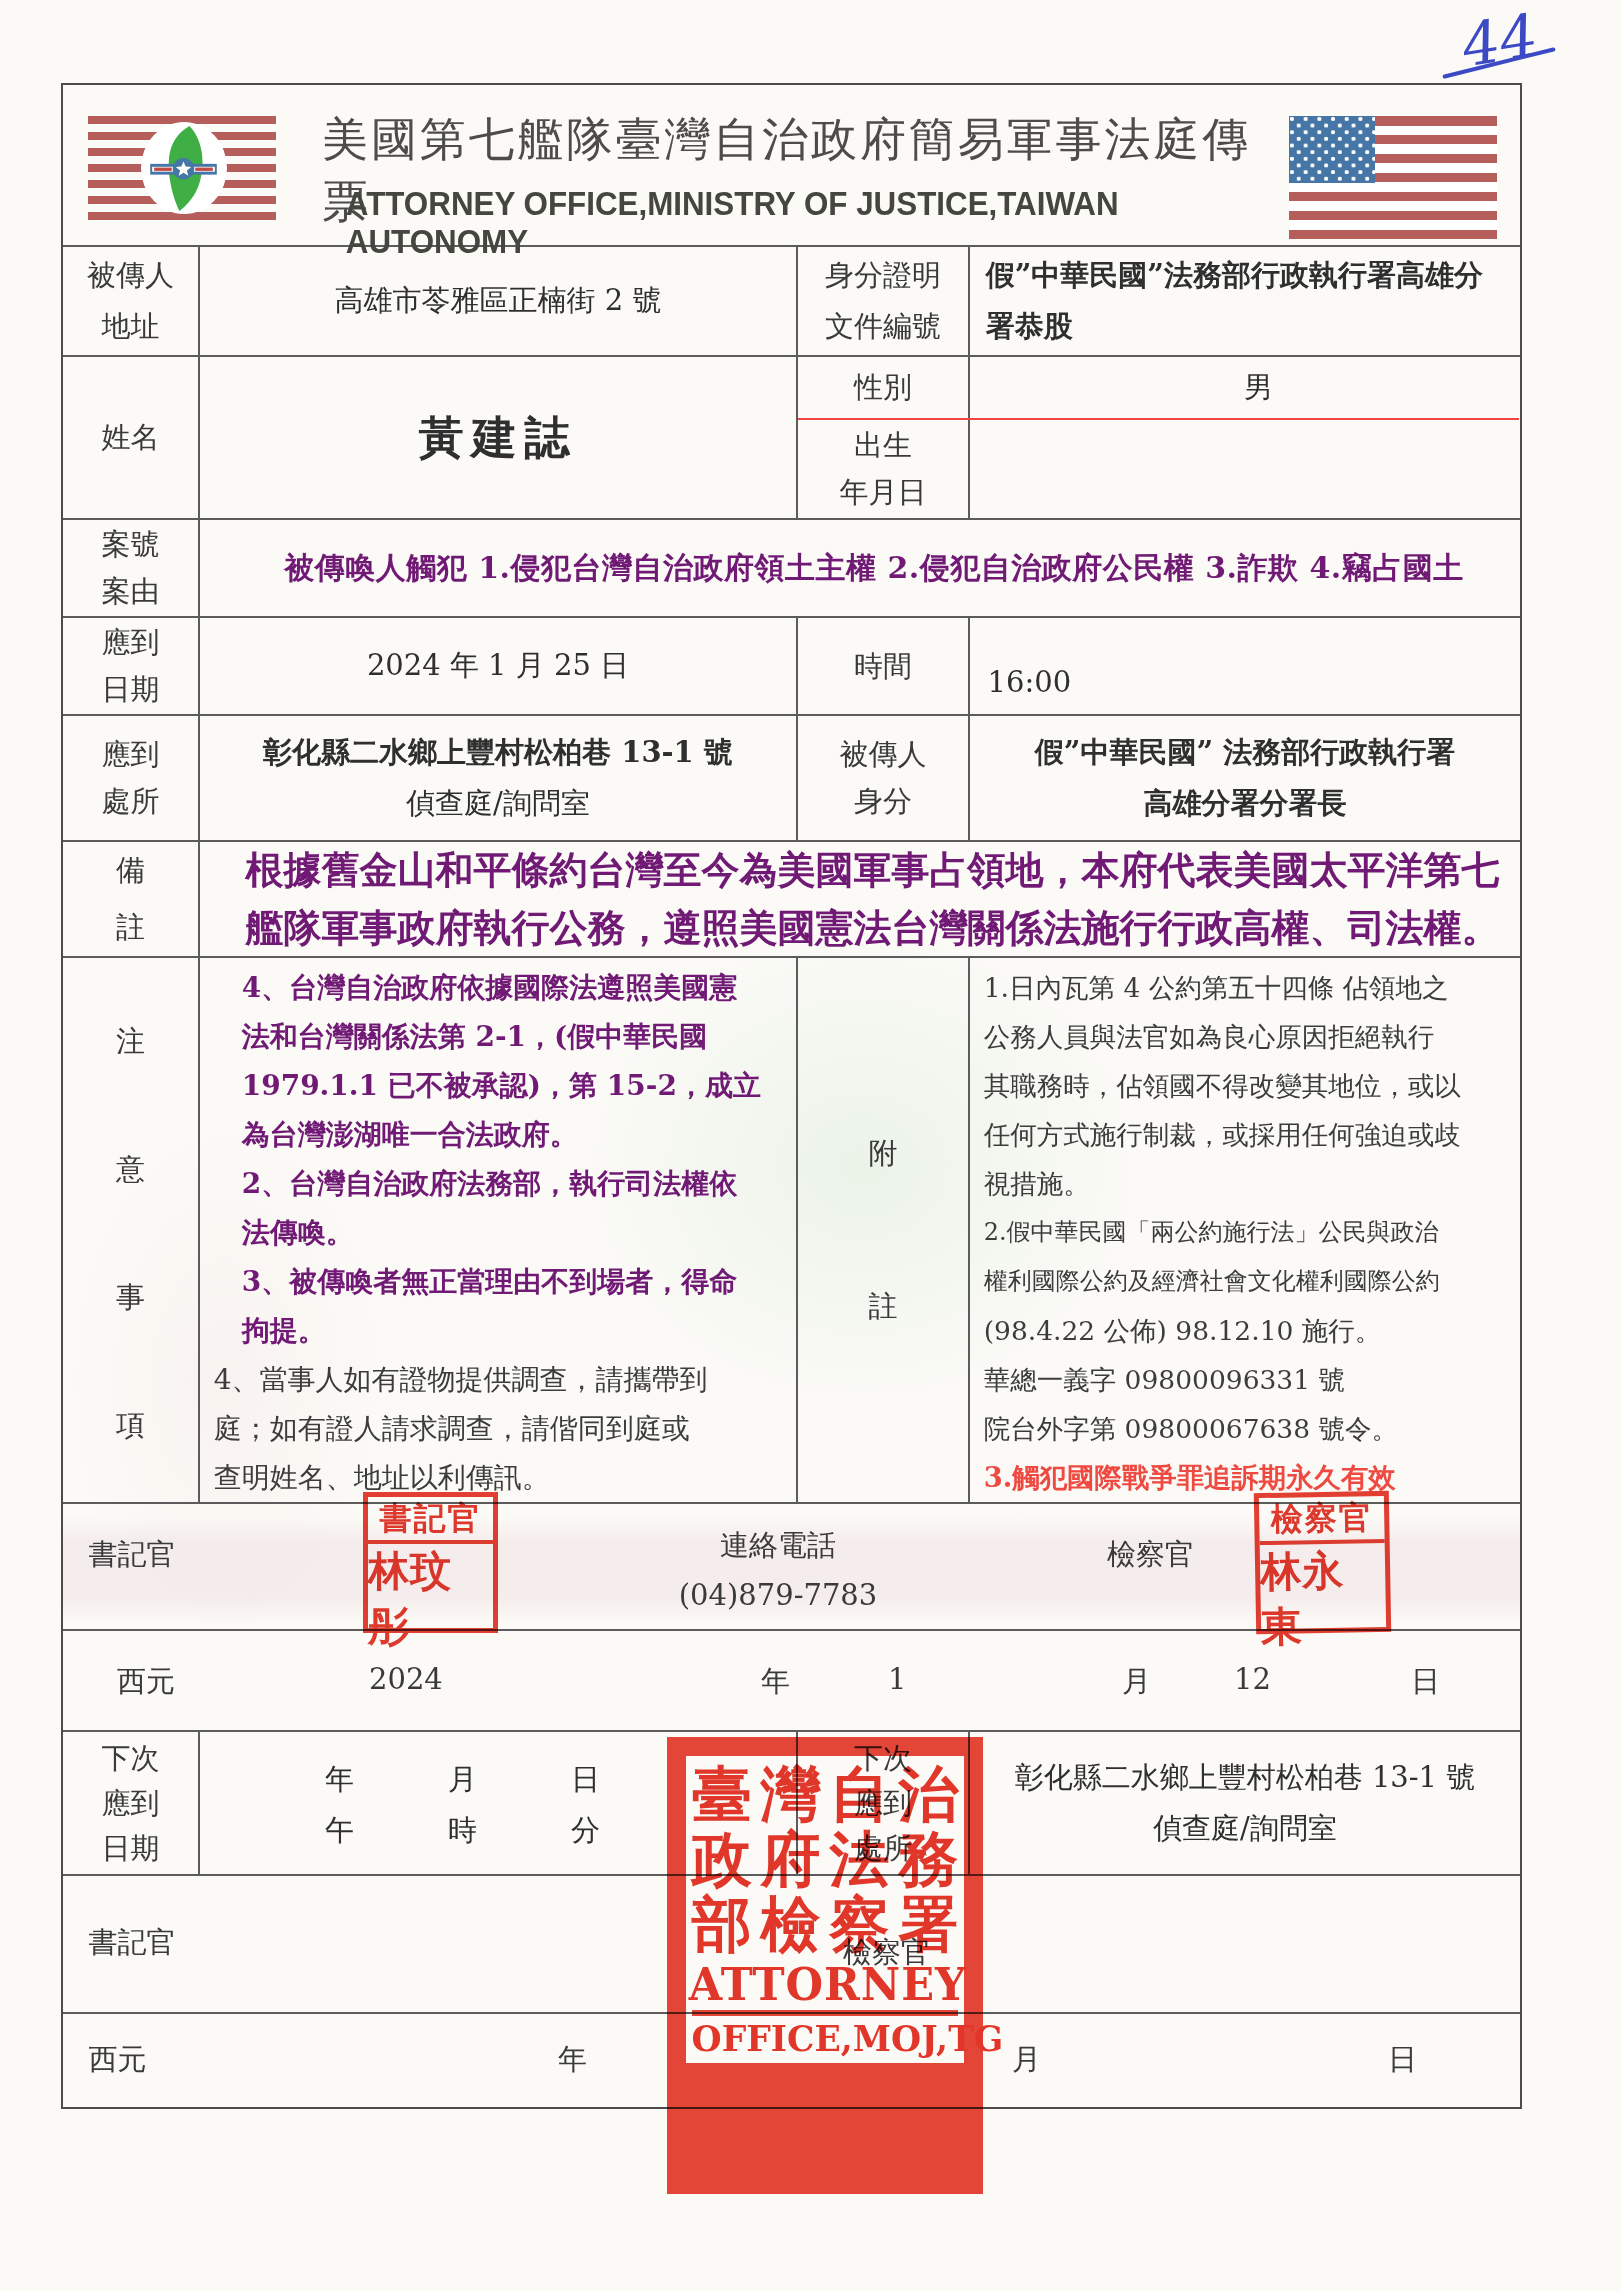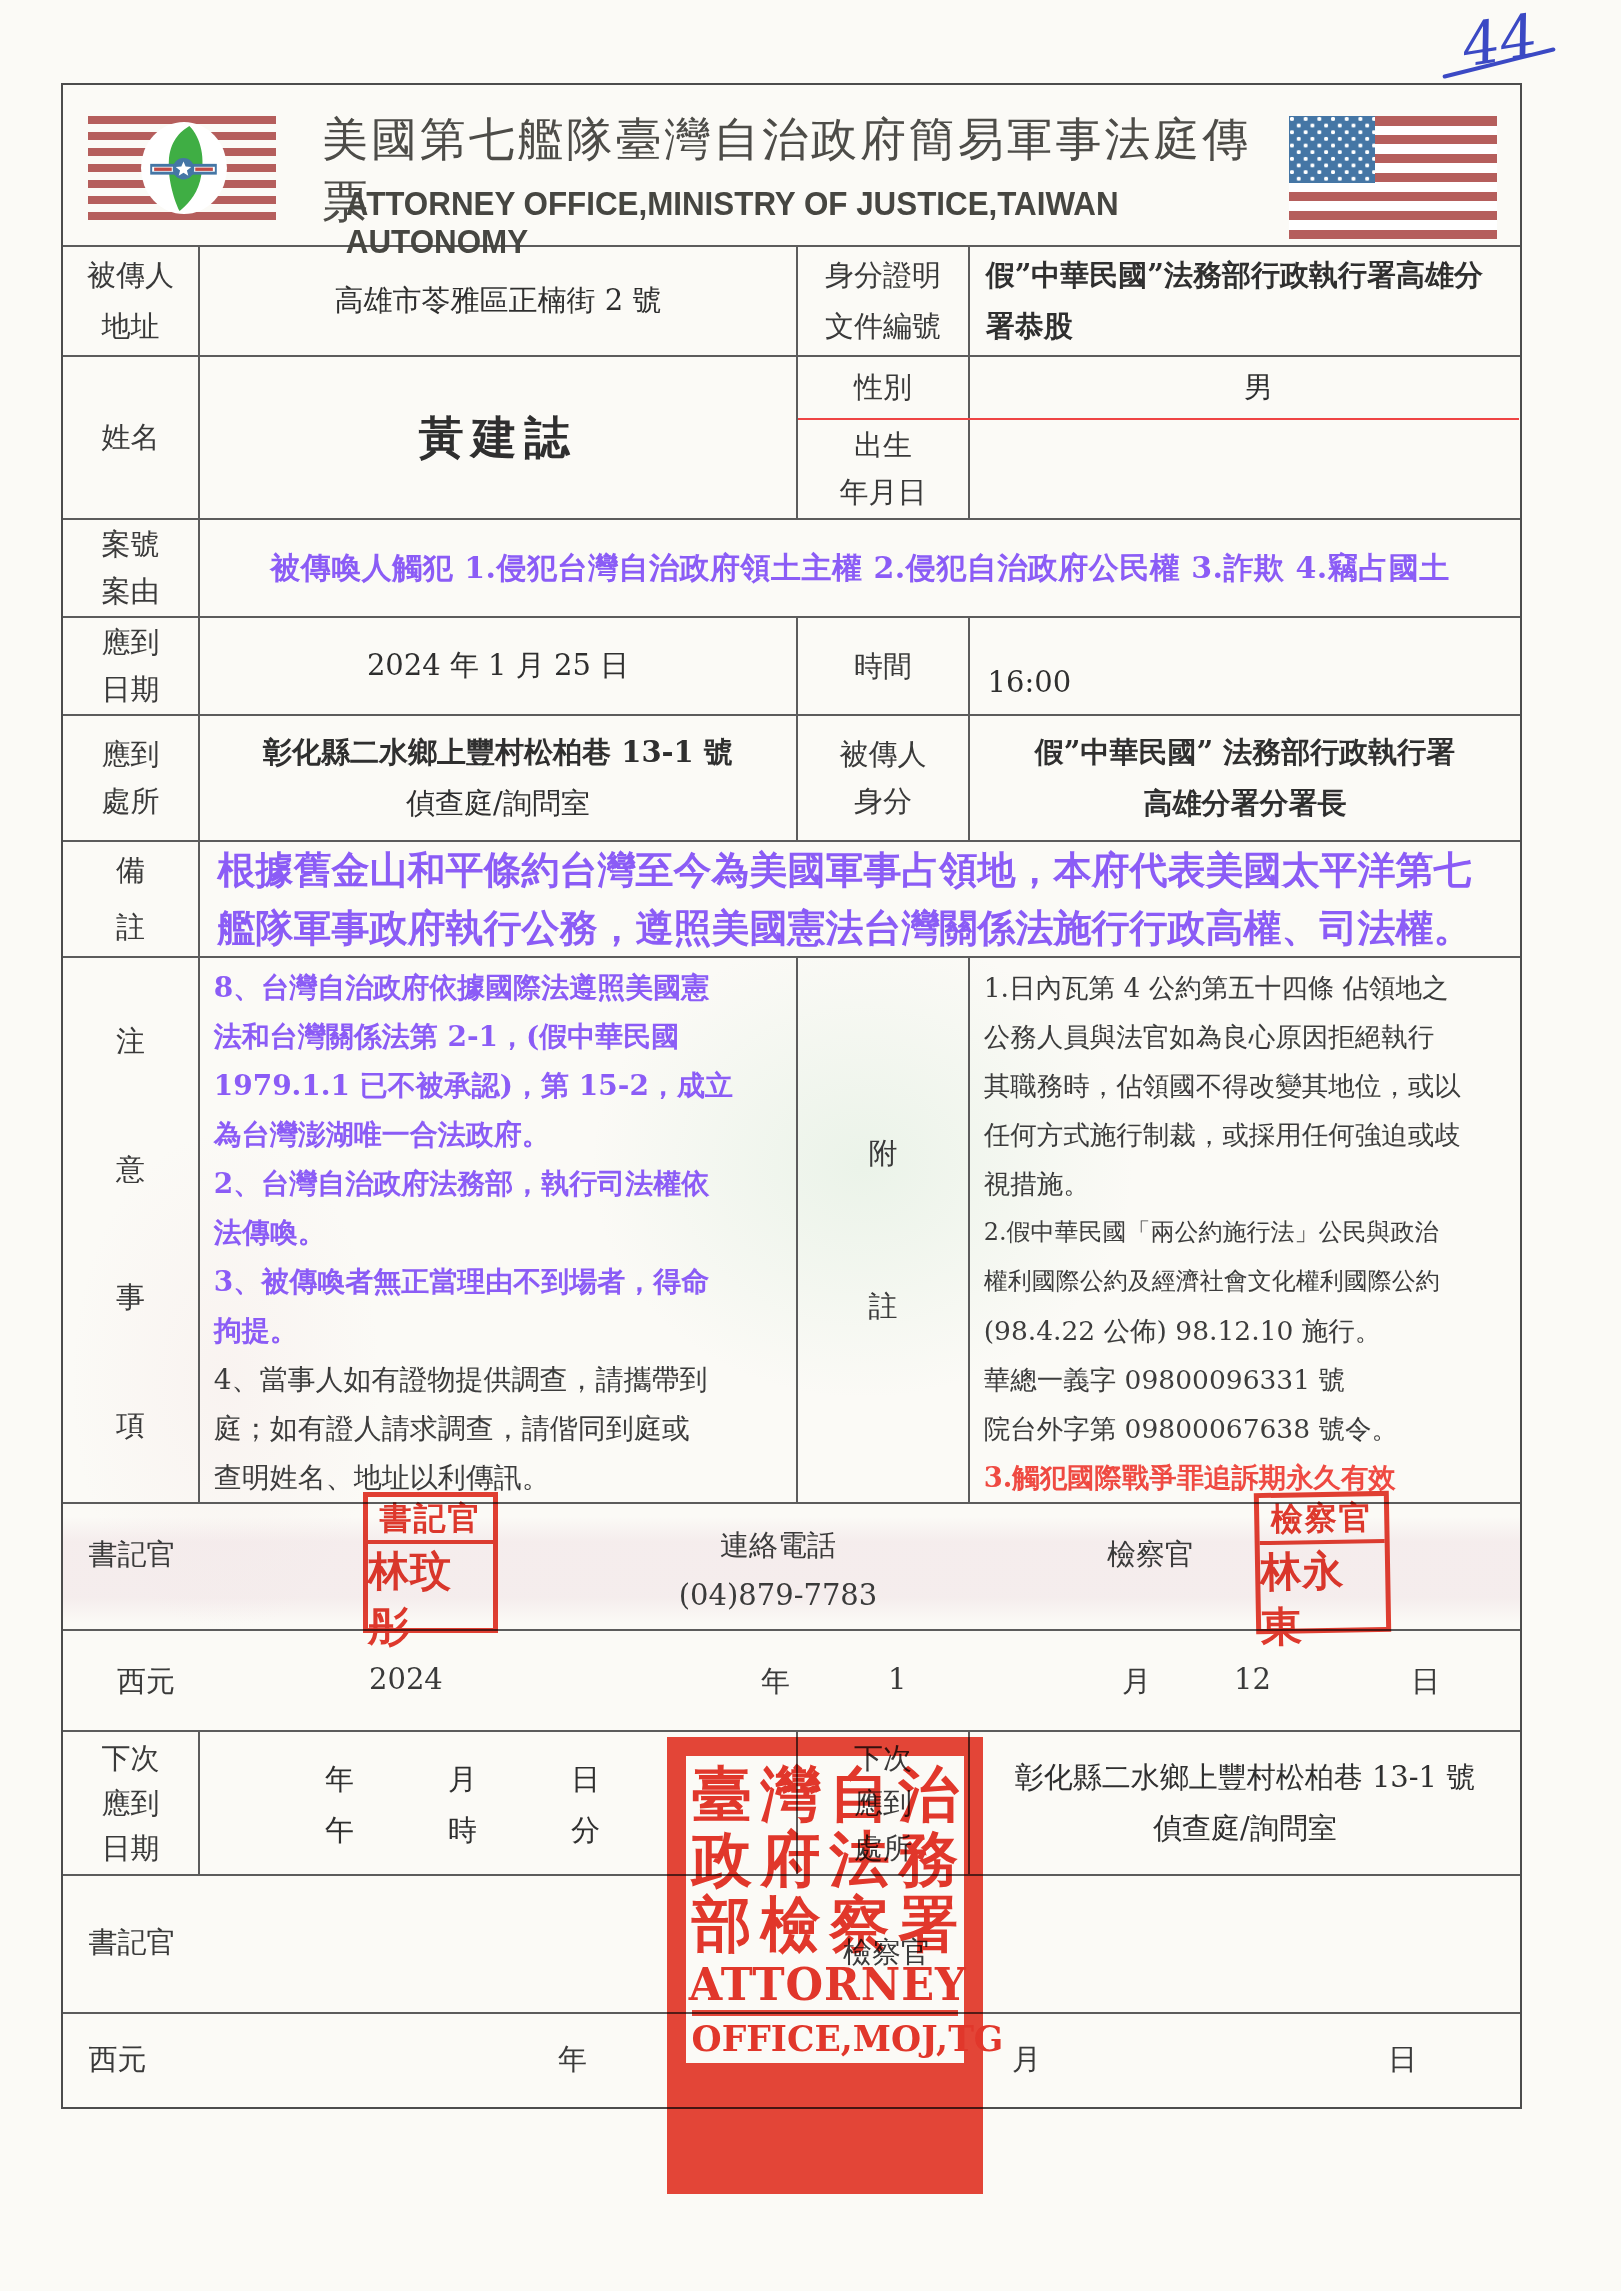--- a/index.html
+++ b/index.html
@@ -22,21 +22,21 @@
   .row:last-child{border-bottom:none;}
   .c{box-sizing:border-box;position:relative;}
   .bR{border-right:2px solid #5c5c5c;}
   .c1{width:137px;flex:none;}
   .c2{width:598px;flex:none;}
   .c3{width:172px;flex:none;}
   .c4{flex:1;}
   .lbl{display:flex;align-items:center;justify-content:center;text-align:center;
        font-size:29px;line-height:51px;color:#3a3a3a;}
   .cen{display:flex;align-items:center;justify-content:center;text-align:center;font-size:29px;}
-  .red{color:#8b5cf6;}
+  .red{color:#701a75;margin-left:28px;}
   .bold{font-weight:700;}
   
   .hrow{height:162px;}
   .ta-flag{position:absolute;left:24.5px;top:31px;width:188px;height:104px;
            background:repeating-linear-gradient(#b55e5c 0 8px,#fbfaf6 8px 16px);}
   .ta-circle{position:absolute;left:53px;top:5.9px;width:86px;height:92px;border-radius:50%;background:#ffffff;}
   .ta-svg{position:absolute;left:11.8px;top:2px;}
   .titles{position:absolute;left:259px;right:245px;top:0;height:100%;text-align:left;}
   .doc-title{position:absolute;left:0;right:0;top:23.5px;font-size:46px;letter-spacing:2.9px;color:#4d4c48;}
   .doc-subtitle{position:absolute;left:0;right:0;top:100px;font-size:33px;font-weight:700;color:#464641;
@@ -198,21 +198,21 @@
 註</div>
       <div class="c remark-text red" style="flex:1;">根據舊金山和平條約台灣至今為美國軍事占領地，本府代表美國太平洋第七艦隊軍事政府執行公務，遵照美國憲法台灣關係法施行行政高權、司法權。</div>
     </div>
 
     <div class="row r8">
       <div class="c c1 bR lbl prelines att-label">注
 意
 事
 項</div>
       <div class="c c2 bR notes">
-        <div class="red bold">8、台灣自治政府依據國際法遵照美國憲</div>
+        <div class="red bold">4、台灣自治政府依據國際法遵照美國憲</div>
         <div class="red bold">法和台灣關係法第 2-1，(假中華民國</div>
         <div class="red bold">1979.1.1 已不被承認)，第 15-2，成立</div>
         <div class="red bold">為台灣澎湖唯一合法政府。</div>
         <div class="red bold">2、台灣自治政府法務部，執行司法權依</div>
         <div class="red bold">法傳喚。</div>
         <div class="red bold">3、被傳喚者無正當理由不到場者，得命</div>
         <div class="red bold">拘提。</div>
         <div class="blk">4、當事人如有證物提供調查，請攜帶到</div>
         <div class="blk">庭；如有證人請求調查，請偕同到庭或</div>
         <div class="blk">查明姓名、地址以利傳訊。</div>

